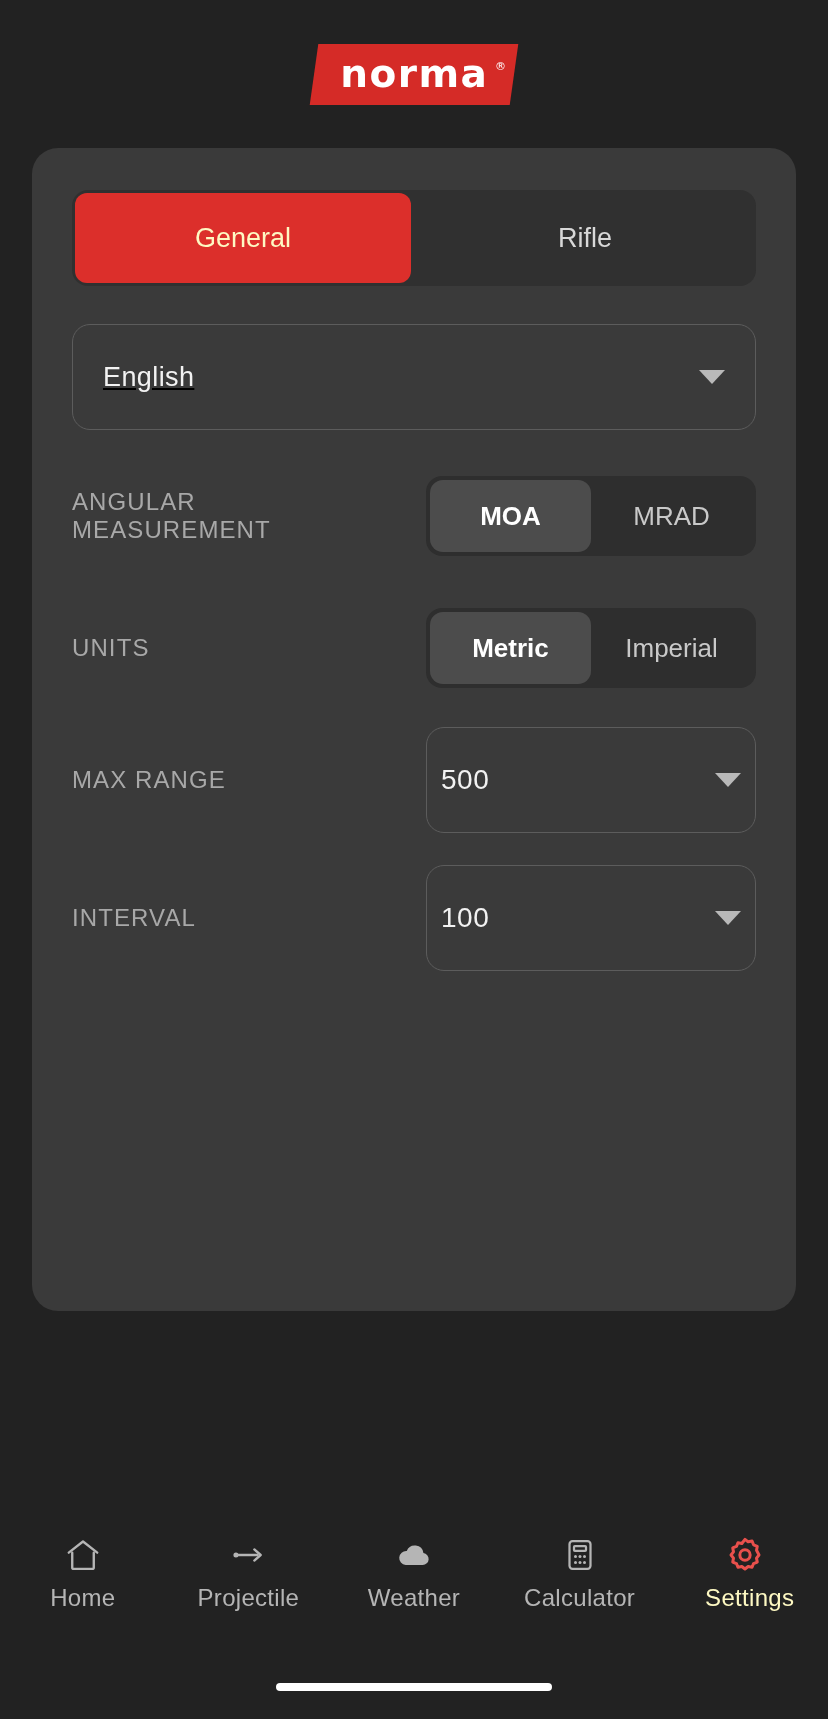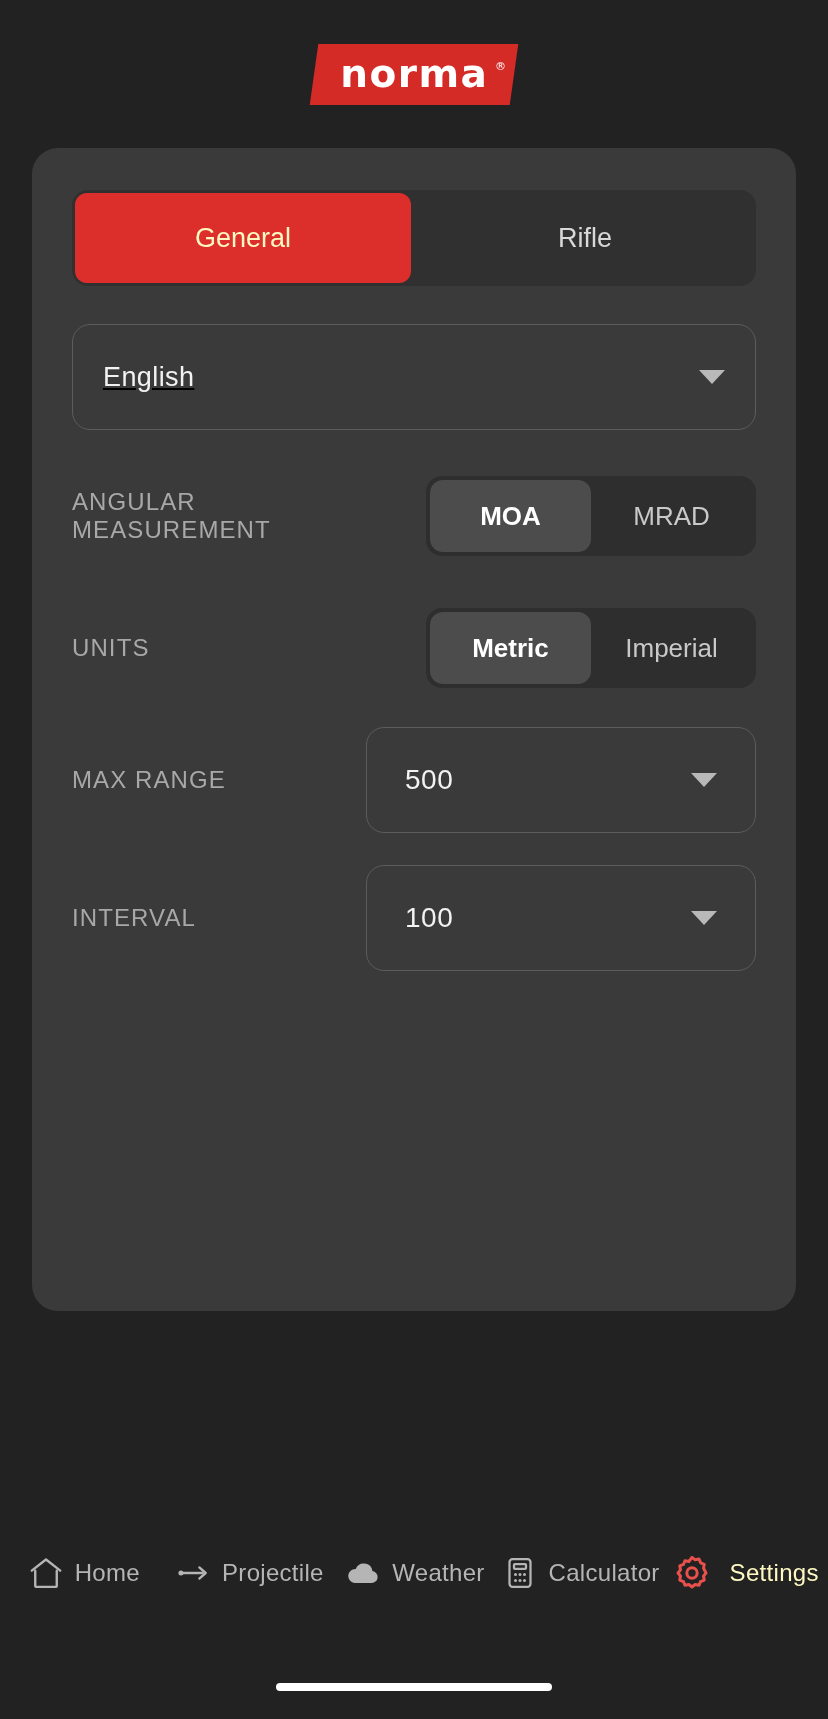--- a/index.html
+++ b/index.html
@@ -154,28 +154,28 @@
     font-family:"Liberation Sans", sans-serif;
   }
   .seg.selected{
     background:#4C4C4C;
     color:#FFFFFF;
     font-weight:bold;
   }
 
   
   .num-select{
-    width:390px;
+    width:330px;
     height:106px;
     border:1px solid #5C5C5C;
     border-radius:18px;
     display:flex;
     align-items:center;
     justify-content:space-between;
-    padding:0 38px;
+    padding:0 14px;
   }
   .num-value{
     color:#F2F2F2;
     font-size:28px;
     font-family:"Liberation Sans Narrow","Liberation Sans",sans-serif;
     font-stretch:condensed;
     letter-spacing:.5px;
   }
 
   
@@ -183,21 +183,21 @@
     position:absolute;
     left:0; right:0;
     bottom:86px;
     height:120px;
     display:flex;
     align-items:center;
   }
   .nav-item{
     flex:1;
     display:flex;
-    flex-direction:row;
+    flex-direction:column;
     align-items:center;
     justify-content:center;
     gap:9px;
   }
   .nav-icon{
     width:40px;height:40px;
     display:flex;align-items:center;justify-content:center;
   }
   .nav-icon svg{ display:block; }
   .nav-label{

